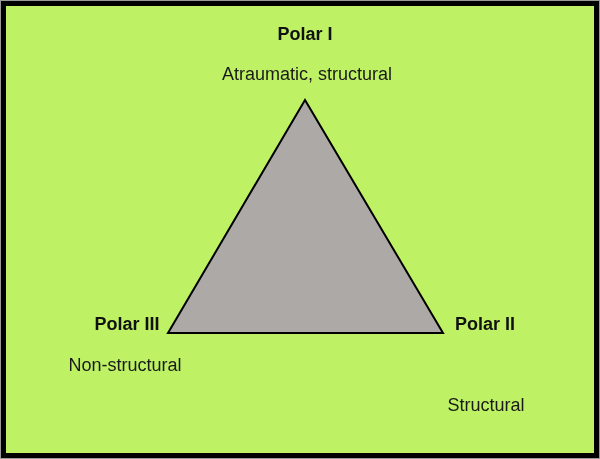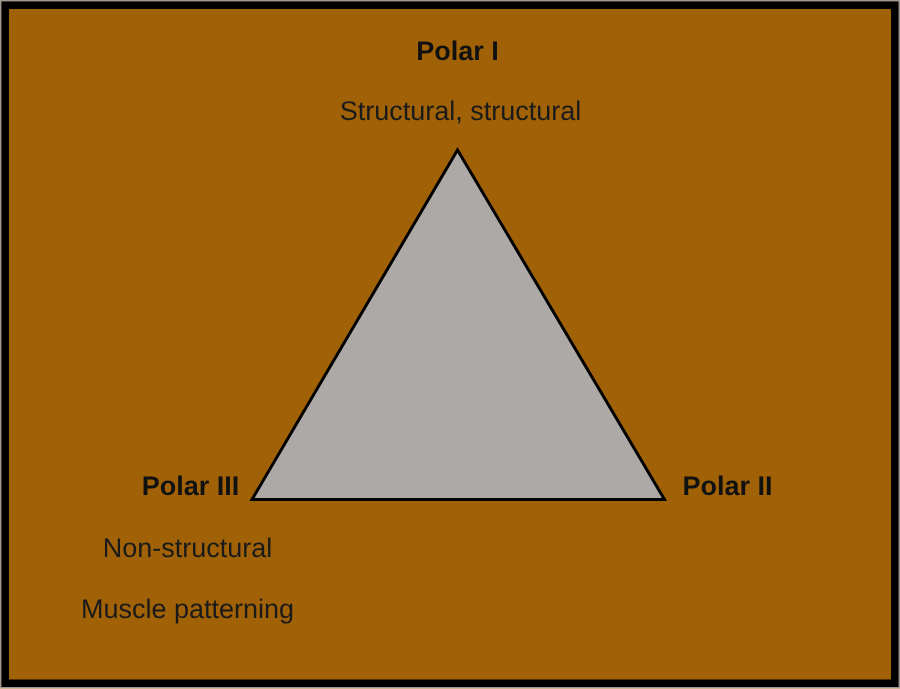--- a/index.html
+++ b/index.html
@@ -5,21 +5,21 @@
   html, body {
     margin: 0;
     padding: 0;
     background: #ffffff;
     font-family: "Liberation Sans", sans-serif;
   }
   .canvas {
     position: relative;
     width: 600px;
     height: 459px;
-    background: #a16207;
+    background: #bef264;
     overflow: hidden;
   }
   .frame-outer {
     position: absolute;
     inset: 0;
     border: 1px solid #9a9a9a;
     pointer-events: none;
   }
   .frame-inner {
     position: absolute;
@@ -58,28 +58,28 @@
 <body>
 
 <div class="canvas">
 
   <svg class="tri-svg" width="600" height="459" viewBox="0 0 600 459">
     <polygon points="305,100 168,333 443,333" stroke-width="2" stroke="#000000" fill="#aca9a6"></polygon>
   </svg>
 
   <div class="label bold pos-polar1">Polar I</div>
 
-  <div class="label pos-traumatic">Structural, structural</div>
+  <div class="label pos-traumatic">Atraumatic, structural</div>
 
   <div class="label pos-nonstruct">Non-structural</div>
 
   <div class="label bold pos-polar3">Polar III</div>
 
-  <div class="label pos-musclepat">Muscle patterning</div>
 
   <div class="label bold pos-polar2">Polar II</div>
 
 
+  <div class="label pos-structural">Structural</div>
 
   <div class="frame-outer"></div>
   <div class="frame-inner"></div>
 
 </div>
 
 </body></html>

